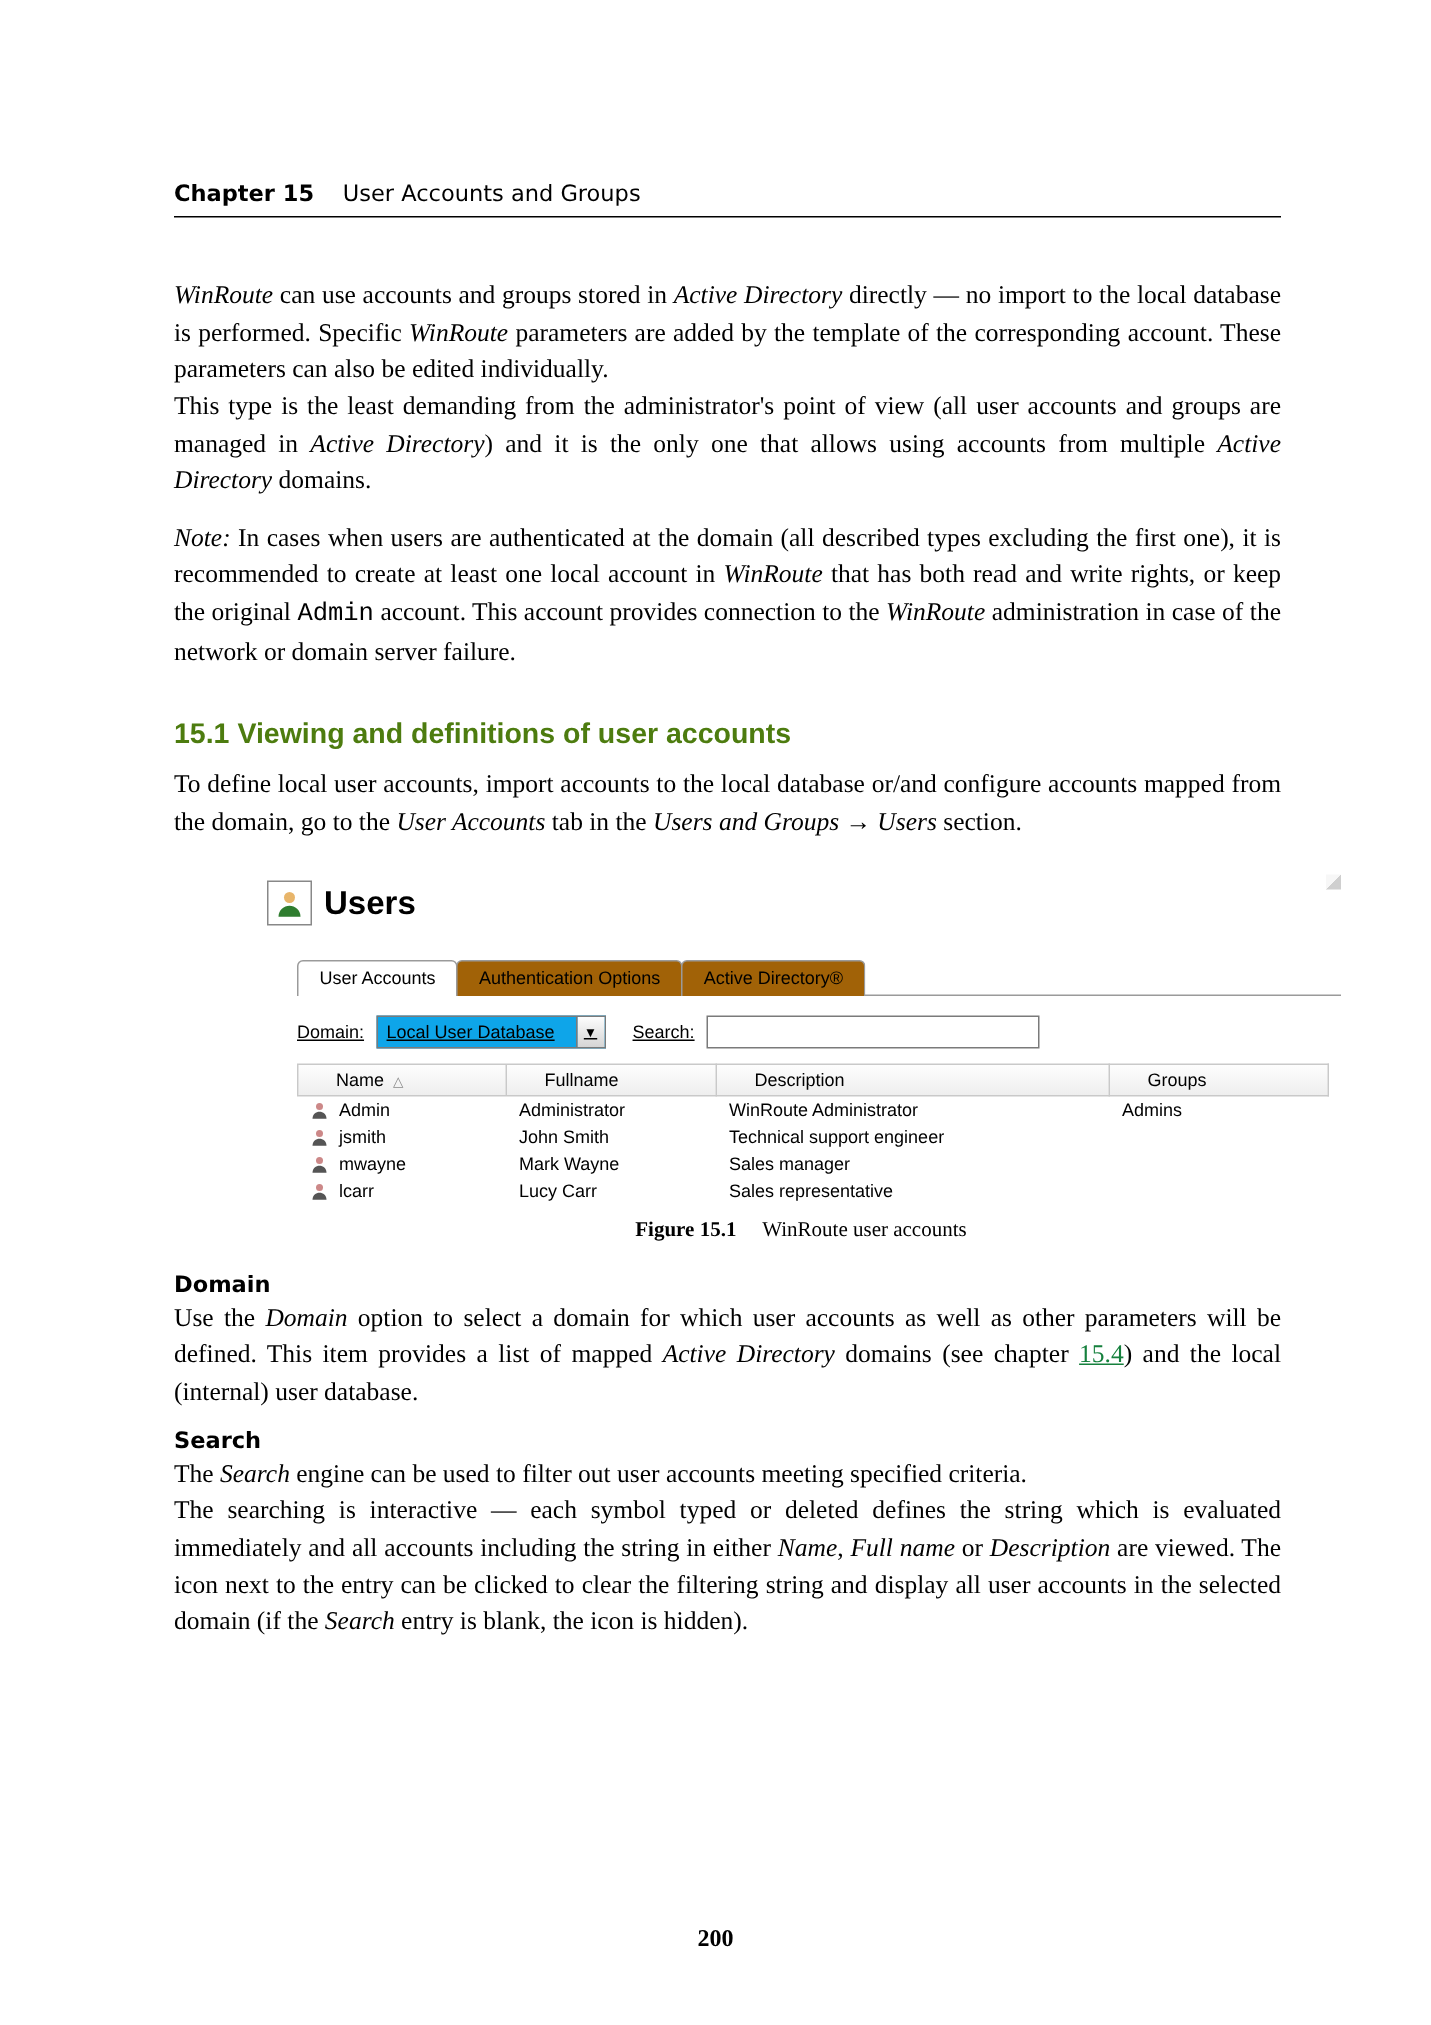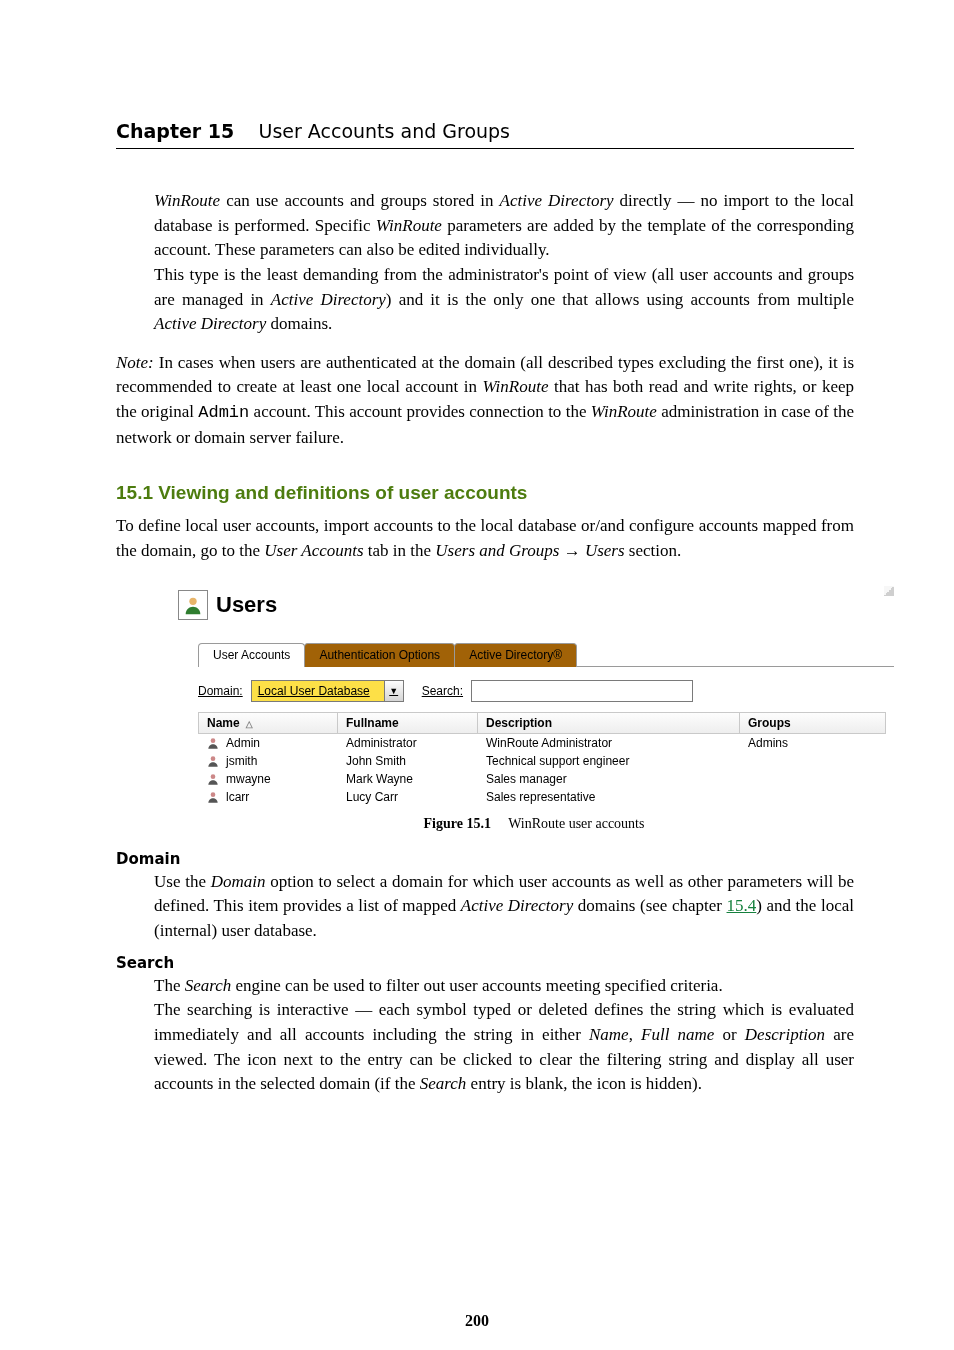--- a/index.html
+++ b/index.html
@@ -11,41 +11,40 @@
   }
   .page {
     width: 954px;
     min-height: 1350px;
     box-sizing: border-box;
     padding: 120px 100px 60px 116px;
     position: relative;
   }
   .running-head {
     font-family: "Lucida Sans", "Lucida Sans Unicode", "DejaVu Sans", Verdana, sans-serif;
-    font-size: 19px;
+    font-size: 15px;
     border-bottom: 1px solid #000;
     padding-bottom: 6px;
     margin-bottom: 40px;
   }
   .running-head .ch {
     font-weight: bold;
   }
   .heading-sans {
     font-family: "Lucida Sans", "Lucida Sans Unicode", "DejaVu Sans", Verdana, sans-serif;
     font-weight: bold;
     font-size: 16px;
     margin: 10px 0 4px 0;
   }
   .body {
     font-size: 17px;
     line-height: 1.45;
     text-align: justify;
   }
   .indent {
-    margin-left: 38px;
     font-family: Liberation Serif, serif;
   }
   .italic { font-style: italic; }
   .mono  { font-family: "Courier New", monospace; }
   .sec-heading {
     font-family: Liberation Sans, sans-serif;
     font-weight: bold;
     font-size: 19px;
     color: #4d7c0f;
     margin: 32px 0 10px 0;
@@ -117,21 +116,21 @@
     align-items: center;
     margin: 14px 0 10px 24px;
     gap: 6px;
     text-decoration: underline;
   }
   .toolbar .lbl { margin-right: 2px; }
   .combo {
     display: inline-flex;
     align-items: center;
     border: 1px solid #7a7a7a;
-    background: #fde047;
+    background: #0ea5e9;
     height: 20px;
   }
   .combo .val { padding: 0 6px; min-width: 120px; }
   .combo .btn {
     width: 18px; height: 20px;
     background: linear-gradient(#fdfdfd,#d5d5d5);
     border-left: 1px solid #7a7a7a;
     display: flex; align-items: center; justify-content: center;
     font-size: 9px;
   }
@@ -145,22 +144,22 @@
     margin: 0 0 0 24px;
     width: 688px;
   }
   .grid-head, .grid-row {
     display: grid;
     grid-template-columns: 140px 140px 262px 146px;
   }
   .grid-head .cell {
     border: 1px solid #c9c9c9;
     background: linear-gradient(#fdfdfd,#eeeeee);
-    padding: 3px 8px;
-    font-weight: bold;
+    padding: 3px 25px;
+    font-weight: normal;
   }
   .grid-head .cell + .cell { border-left: none; }
   .grid-row .cell {
     padding: 2px 8px;
     display: flex;
     align-items: center;
     gap: 6px;
   }
   .sort-ind {
     font-size: 9px;
@@ -169,21 +168,21 @@
   }
   .caption {
     text-align: center;
     font-family: Georgia, "Times New Roman", serif;
     font-size: 14px;
     margin: 10px 0 18px 0;
   }
   .caption .b { font-weight: bold; }
   .page-num {
     position: absolute;
-    bottom: 20px;
+    bottom: 48px;
     left: 0;
     width: 100%;
     text-align: center;
     font-size: 16px;
     font-weight: bold;
   }
   .dl-term {
     font-family: "Lucida Sans", "Lucida Sans Unicode", "DejaVu Sans", Verdana, sans-serif;
     font-weight: bold;
     font-size: 15px;

